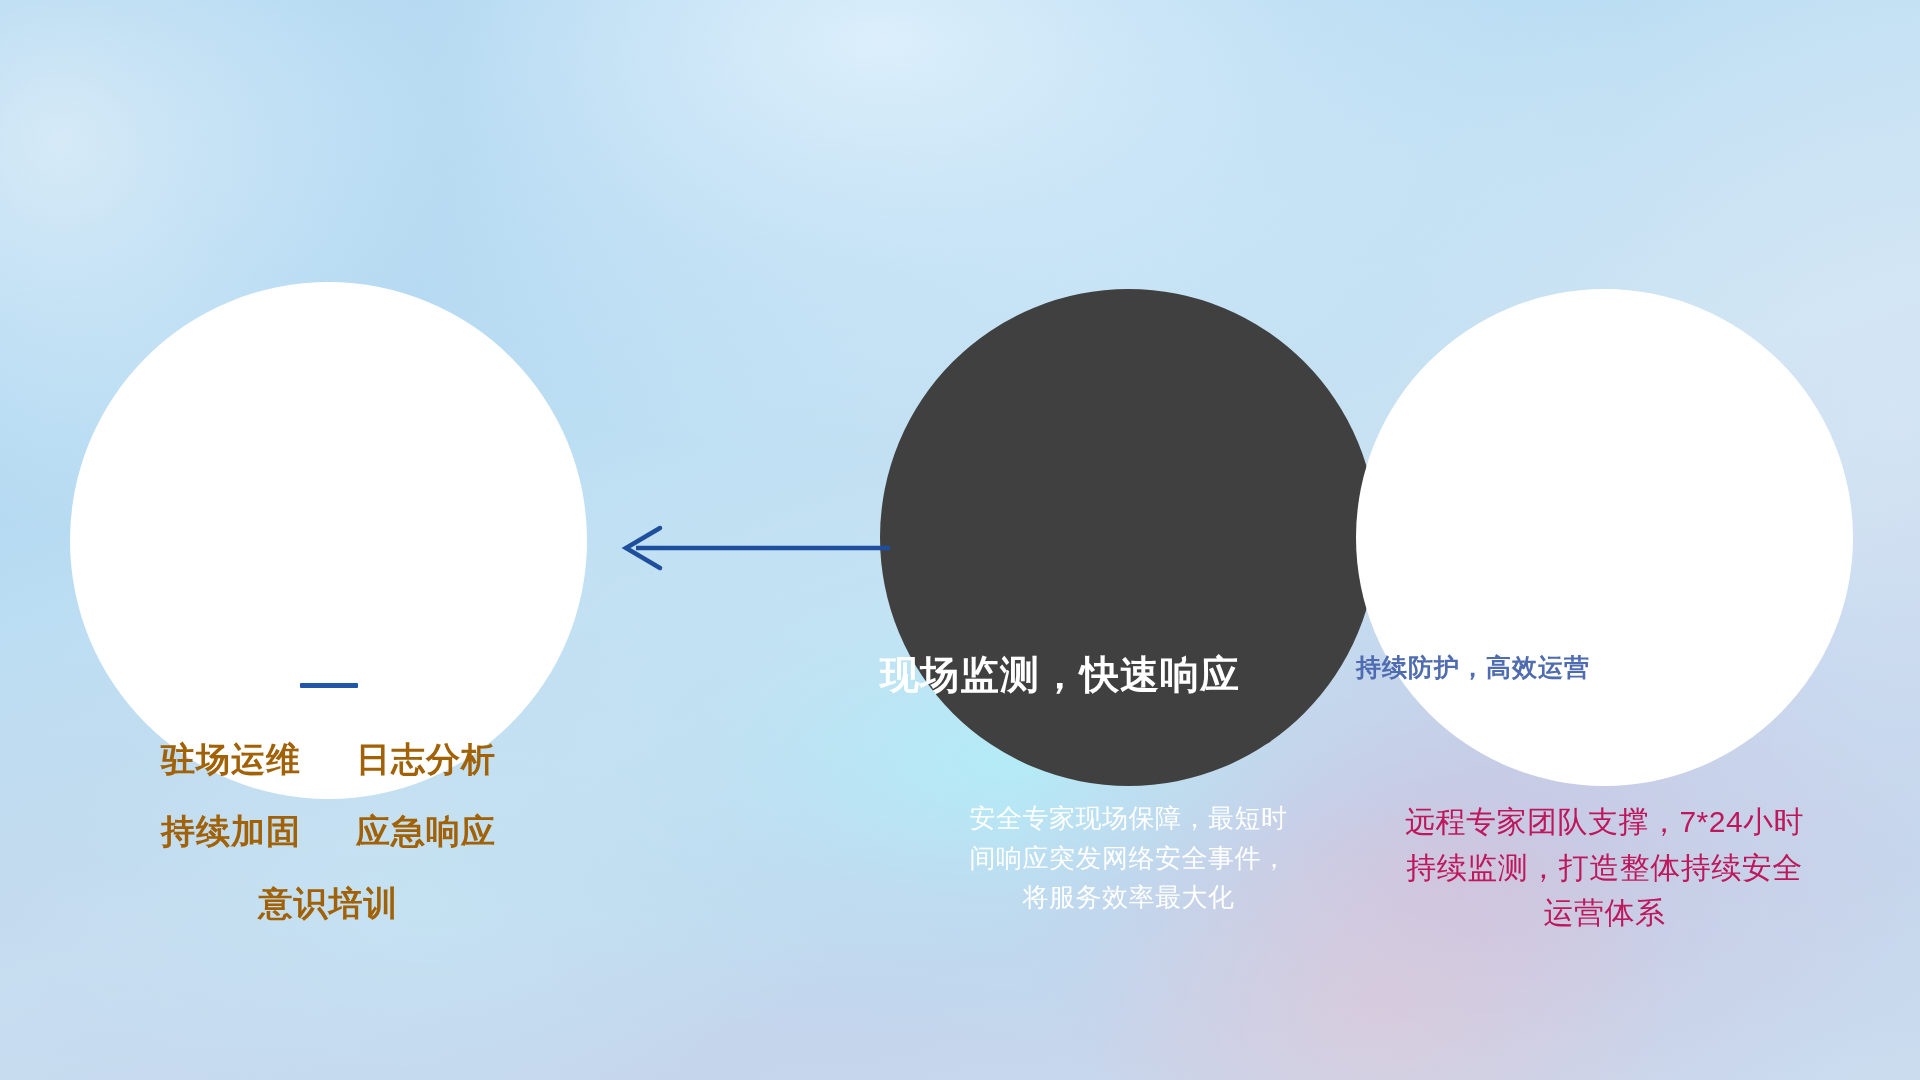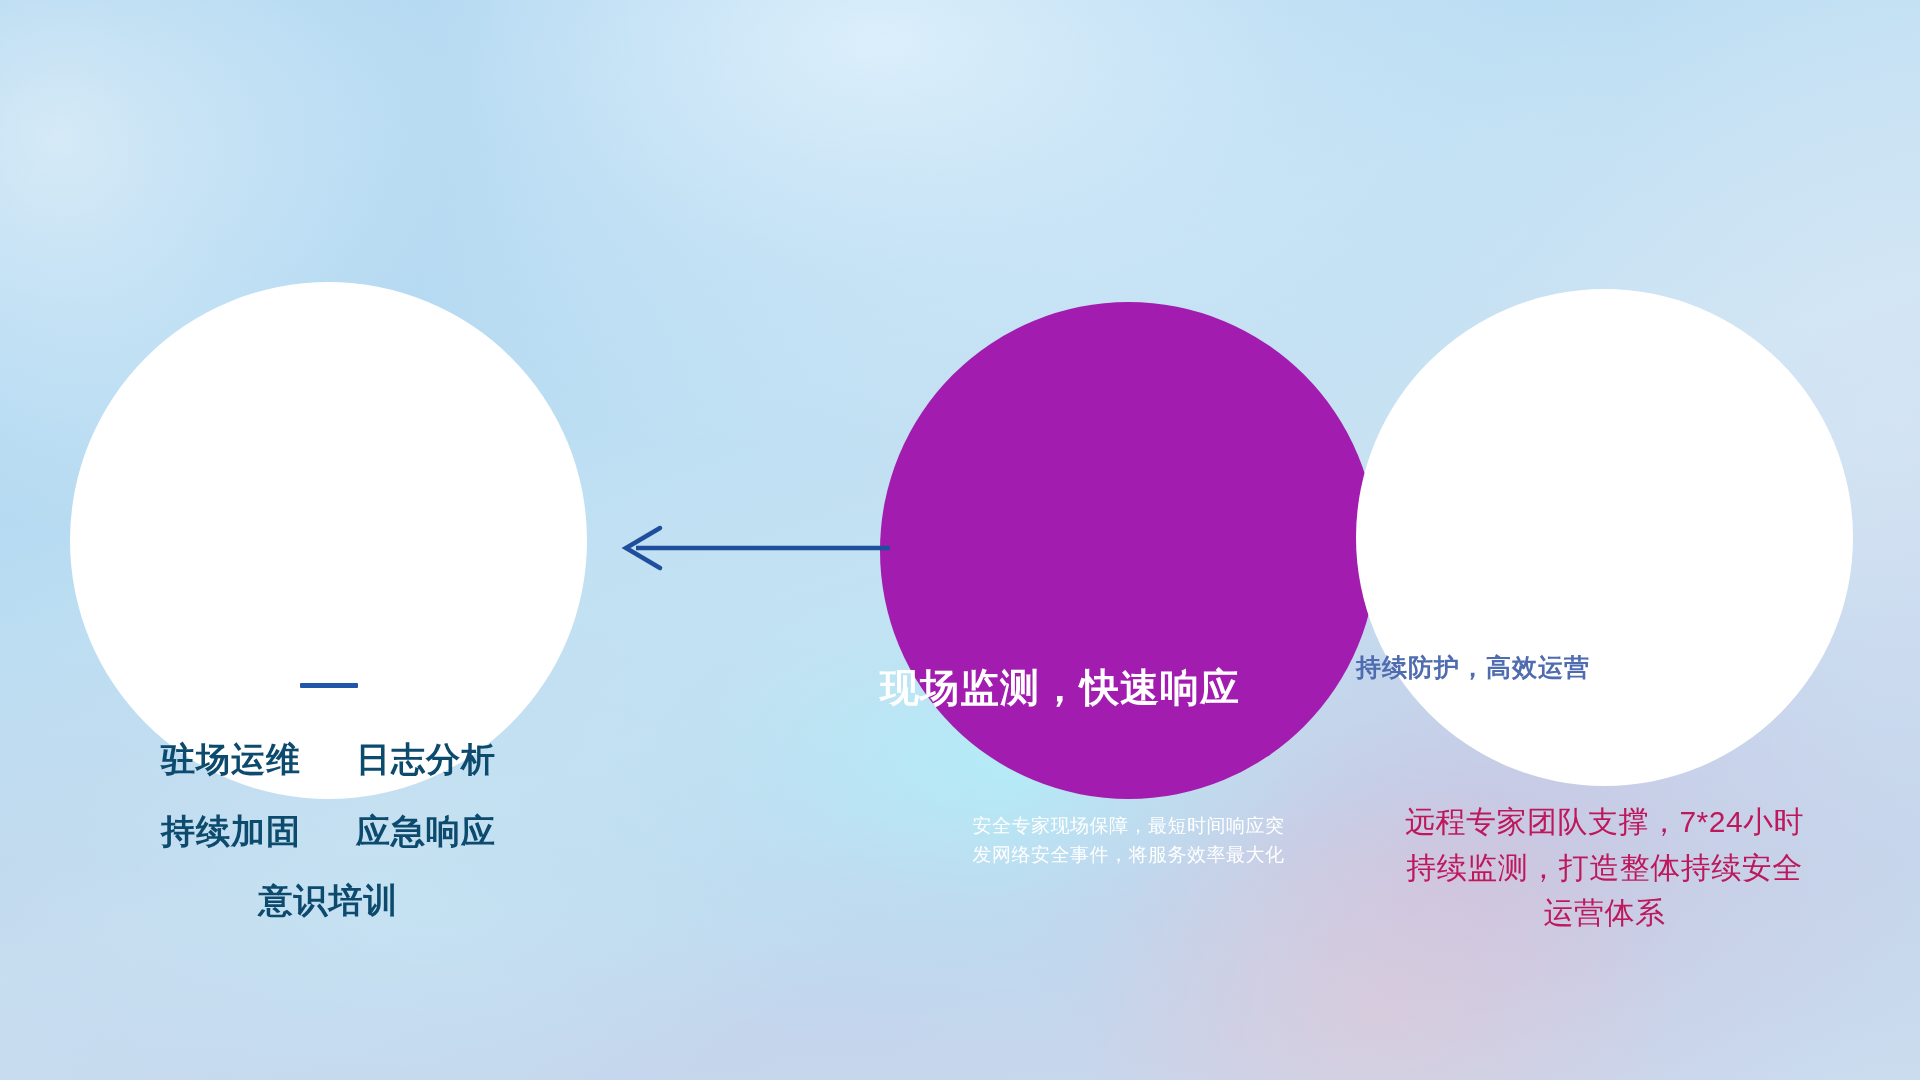--- a/index.html
+++ b/index.html
@@ -100,24 +100,24 @@
   #left-circle {
     left: 70px;
     top: 282px;
     width: 517px;
     height: 517px;
     background: #ffffff;
   }
 
   #middle-circle {
     left: 880px;
-    top: 302px;
+    top: 289px;
     width: 497px;
     height: 497px;
-    background: #a21caf;
+    background: #404040;
     font-family: Liberation Serif, serif;
   }
 
   #right-circle {
     left: 1356px;
     top: 289px;
     width: 497px;
     height: 497px;
     background: #ffffff;
   }
@@ -135,33 +135,32 @@
   }
 
   #left-list {
     position: absolute;
     left: 0;
     top: 460px;
     width: 100%;
   }
 
   .left-row {
-    color: #0c4a6e;
+    color: #a16207;
     font-weight: bold;
     font-size: 34px;
     line-height: 1;
     letter-spacing: 1px;
     margin-bottom: 38px;
     white-space: nowrap;
     text-align: center;
   }
 
   .left-row:last-child {
     margin-bottom: 17px;
-    font-family: Liberation Mono, monospace;
   }
 
   .left-cell {
     display: inline-block;
   }
 
   .left-gap {
     display: inline-block;
     width: 34px;
   }
@@ -180,21 +179,21 @@
     white-space: nowrap;
   }
 
   #middle-body {
     position: absolute;
     left: 50%;
     top: 510px;
     transform: translateX(-50%);
     width: 330px;
     color: #ffffff;
-    font-size: 19px;
+    font-size: 26px;
     line-height: 1.52;
     text-align: center;
     letter-spacing: 0.5px;
   }
 
   
   #right-title {
     position: absolute;
     left: 0;
     top: 365px;

